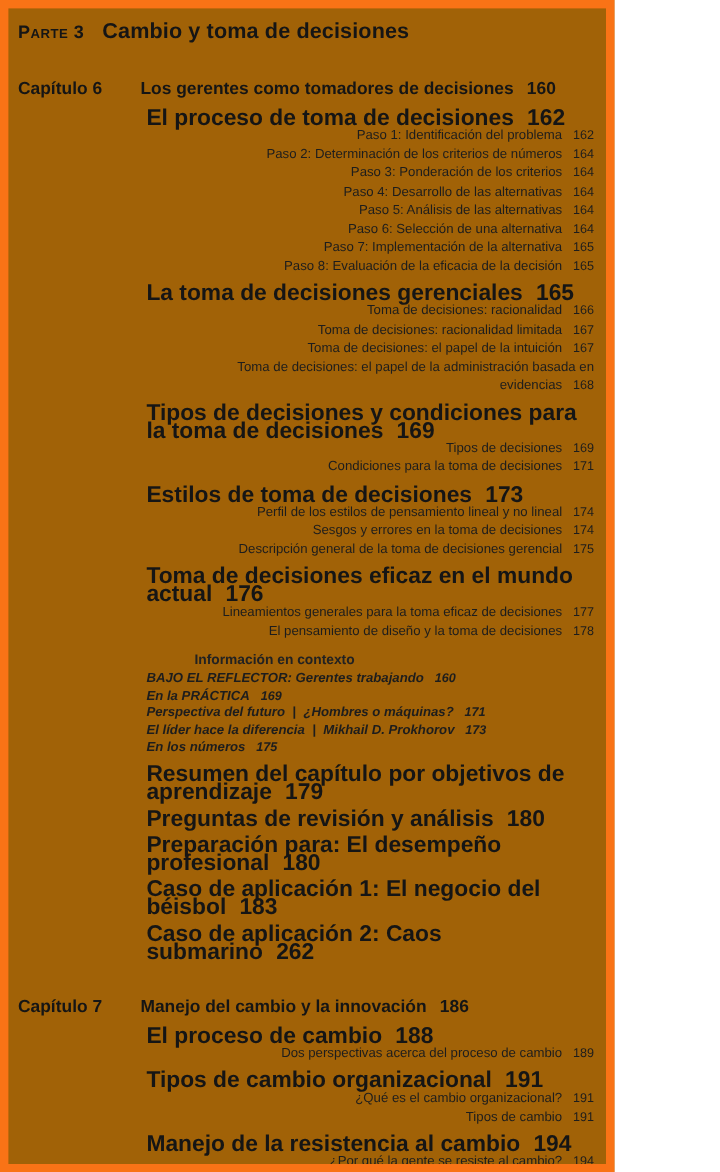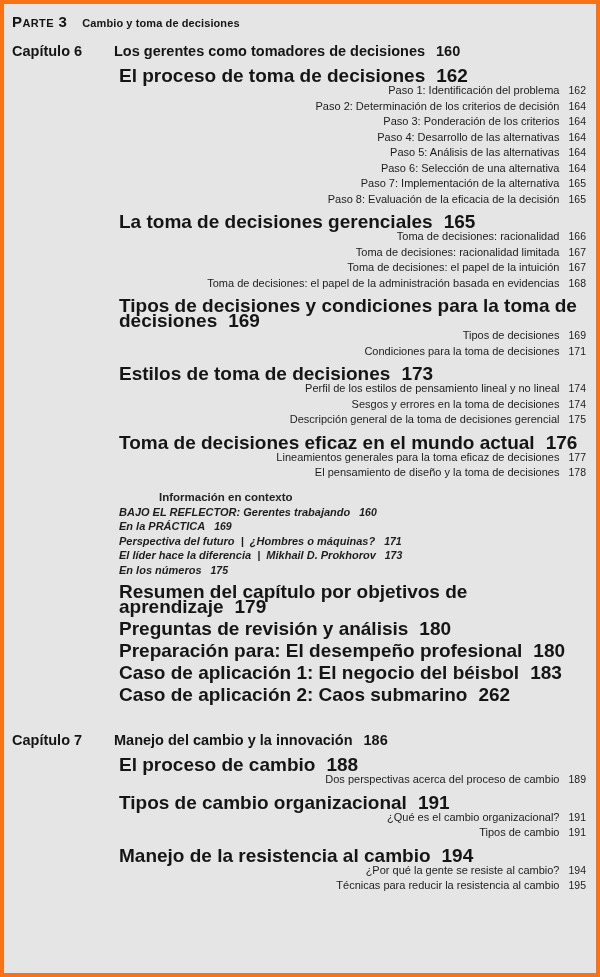--- a/index.html
+++ b/index.html
@@ -3,39 +3,39 @@
 <meta charset="utf-8">
 <style>
   * { margin: 0; padding: 0; box-sizing: border-box; }
   html, body { width: 600px; height: 977px; }
   body {
     font-family: "Liberation Sans", sans-serif;
     color: #151515;
     background: #ffffff;
   }
   .page {
-    width: 600px;
+    width: 512px;
     height: 977px;
-    background: #e5e5e5;
-    border: 4px solid #f97316;
+    background: #a16207;
+    border: 7px solid #f97316;
     padding: 9px 10px 0 8px;
     overflow: hidden;
   }
   
   .part-head { display: flex; align-items: baseline; gap: 15px; }
   .part-label {
     font-weight: bold;
     font-size: 15px;
     font-variant: small-caps;
     letter-spacing: 0.4px;
   }
-  .part-title { font-weight: bold; font-size: 11px; letter-spacing: 0.1px; }
+  .part-title { font-weight: bold; font-size: 18px; letter-spacing: 0.1px; }
 
   
-  .chapter { margin-top: 12px; }
+  .chapter { margin-top: 28px; }
   .chapter + .chapter { margin-top: 29px; }
   .chapter-head { display: flex; align-items: baseline; font-weight: bold; font-size: 14.5px; line-height: 19px; }
   .chapter-label { flex: 0 0 102px; }
   .head-page { margin-left: 13px; }
 
   
   .entries { margin-left: 107px; }
   .row { display: block; }
   .row-section {
     font-weight: bold;
@@ -80,21 +80,21 @@
   <main>
       <section class="chapter">
         <div class="chapter-head">
           <span class="chapter-label">Capítulo 6</span>
           <span class="chapter-title">Los gerentes como tomadores de decisiones</span>
           <span class="page-num head-page">160</span>
         </div>
         <div class="entries">
           <div class="row row-section"><span class="txt">El proceso de toma de decisiones</span><span class="page-num">162</span></div>
           <div class="row row-sub"><span class="txt">Paso 1: Identificación del problema</span><span class="page-num">162</span></div>
-          <div class="row row-sub"><span class="txt">Paso 2: Determinación de los criterios de decisión</span><span class="page-num">164</span></div>
+          <div class="row row-sub"><span class="txt">Paso 2: Determinación de los criterios de números</span><span class="page-num">164</span></div>
           <div class="row row-sub"><span class="txt">Paso 3: Ponderación de los criterios</span><span class="page-num">164</span></div>
           <div class="row row-sub"><span class="txt">Paso 4: Desarrollo de las alternativas</span><span class="page-num">164</span></div>
           <div class="row row-sub"><span class="txt">Paso 5: Análisis de las alternativas</span><span class="page-num">164</span></div>
           <div class="row row-sub"><span class="txt">Paso 6: Selección de una alternativa</span><span class="page-num">164</span></div>
           <div class="row row-sub"><span class="txt">Paso 7: Implementación de la alternativa</span><span class="page-num">165</span></div>
           <div class="row row-sub"><span class="txt">Paso 8: Evaluación de la eficacia de la decisión</span><span class="page-num">165</span></div>
           <div class="row row-section"><span class="txt">La toma de decisiones gerenciales</span><span class="page-num">165</span></div>
           <div class="row row-sub"><span class="txt">Toma de decisiones: racionalidad</span><span class="page-num">166</span></div>
           <div class="row row-sub"><span class="txt">Toma de decisiones: racionalidad limitada</span><span class="page-num">167</span></div>
           <div class="row row-sub"><span class="txt">Toma de decisiones: el papel de la intuición</span><span class="page-num">167</span></div>

